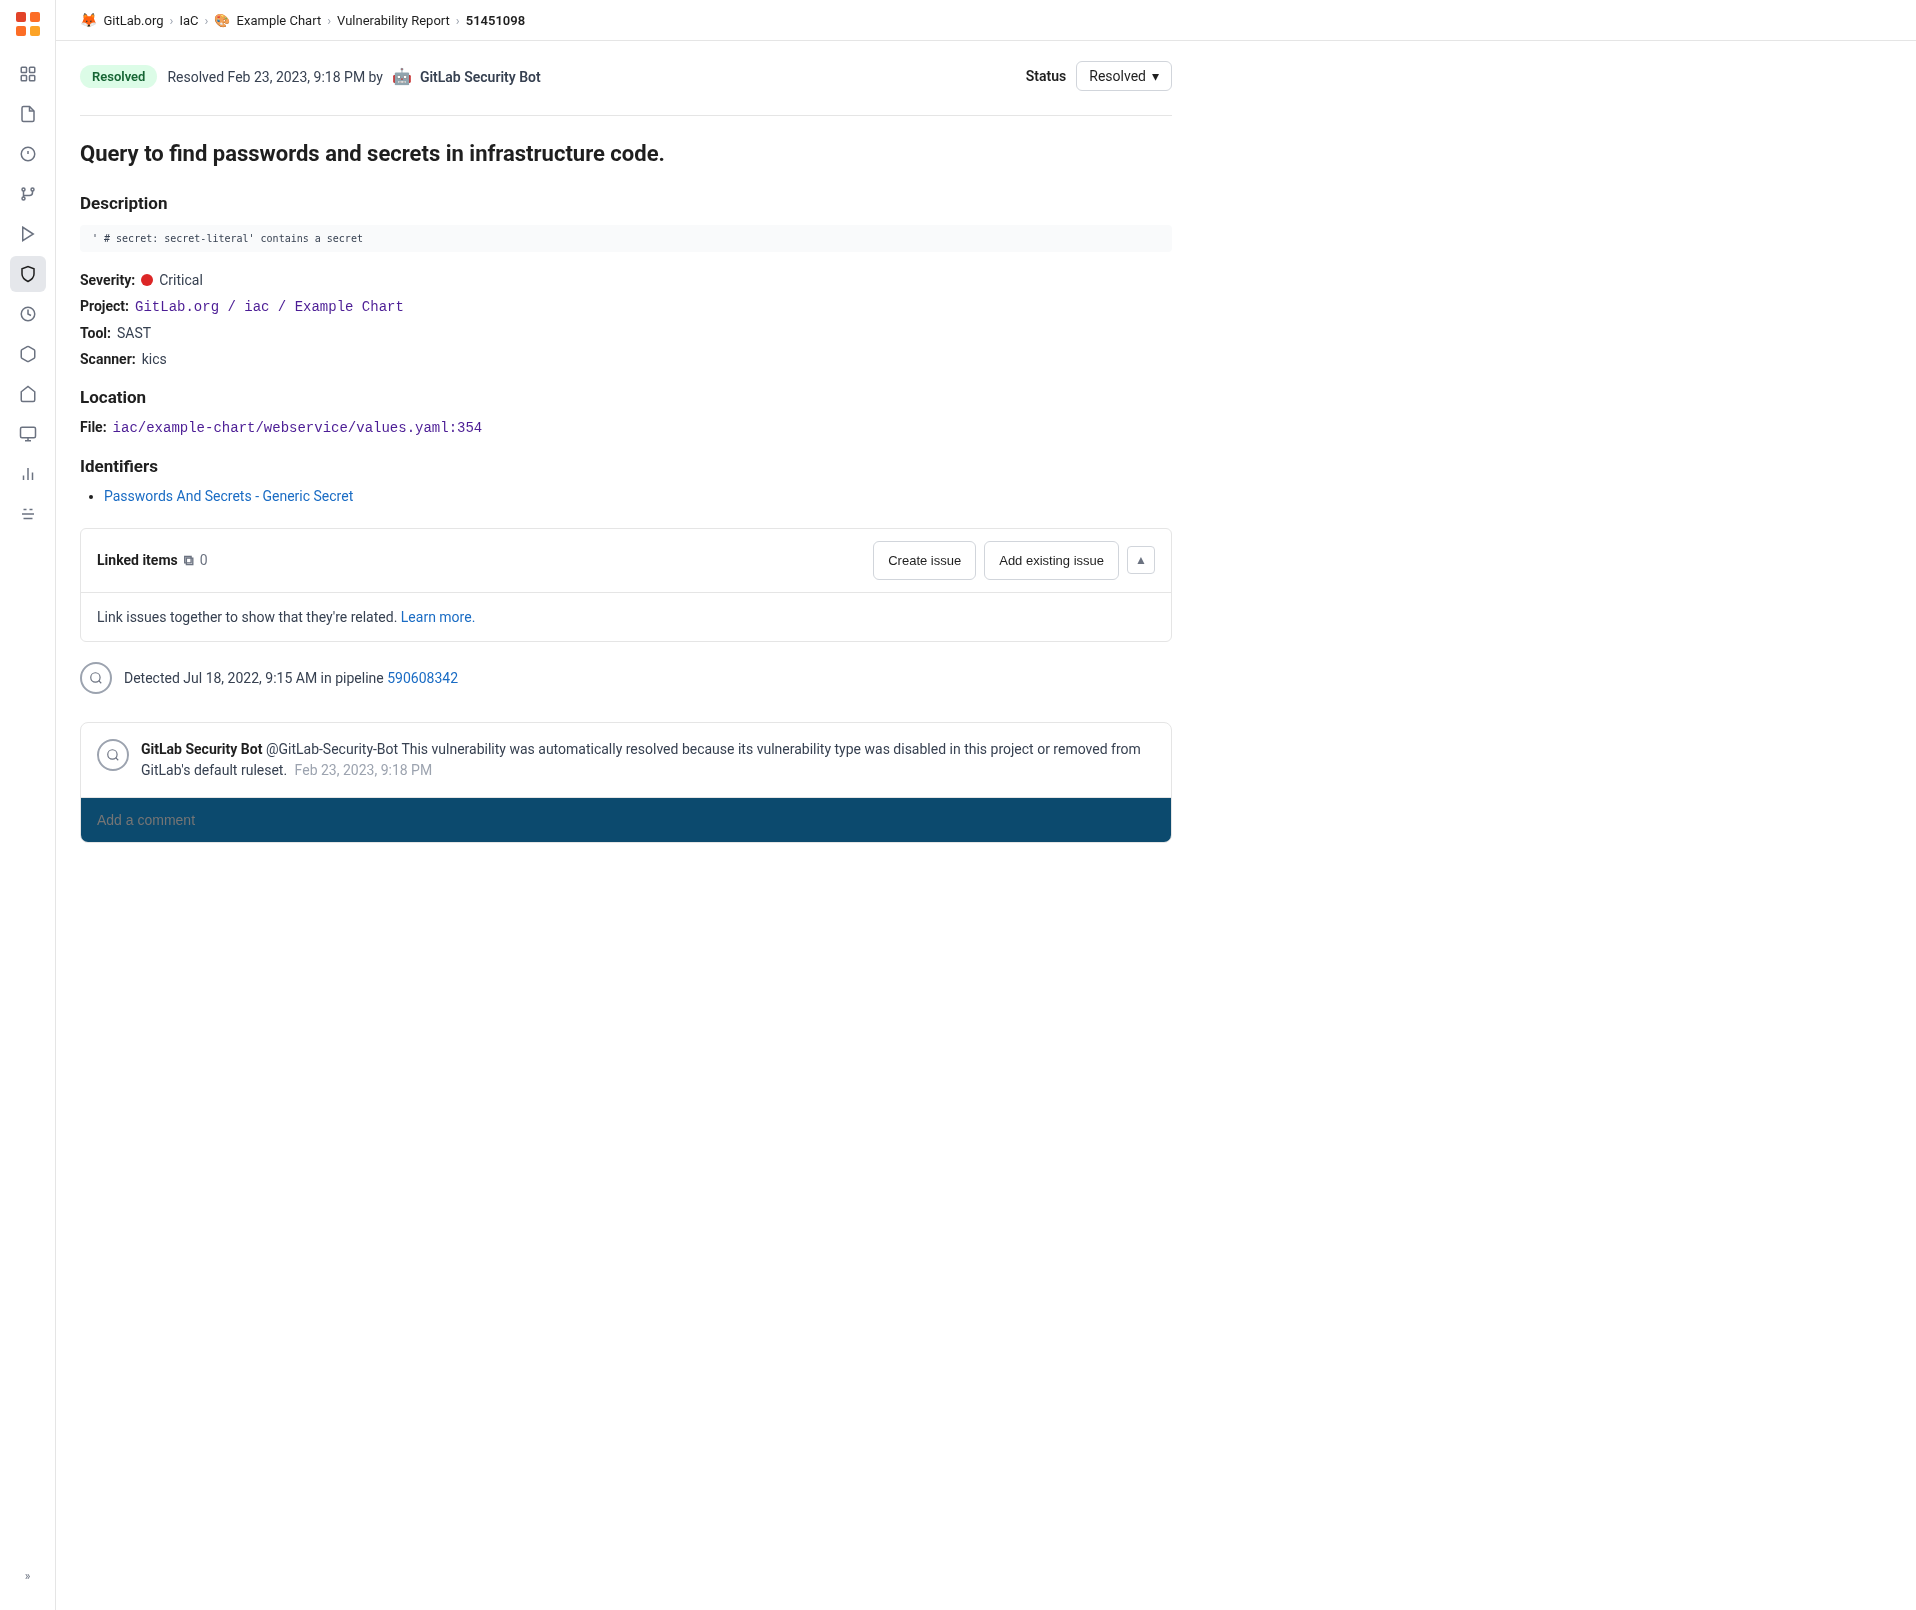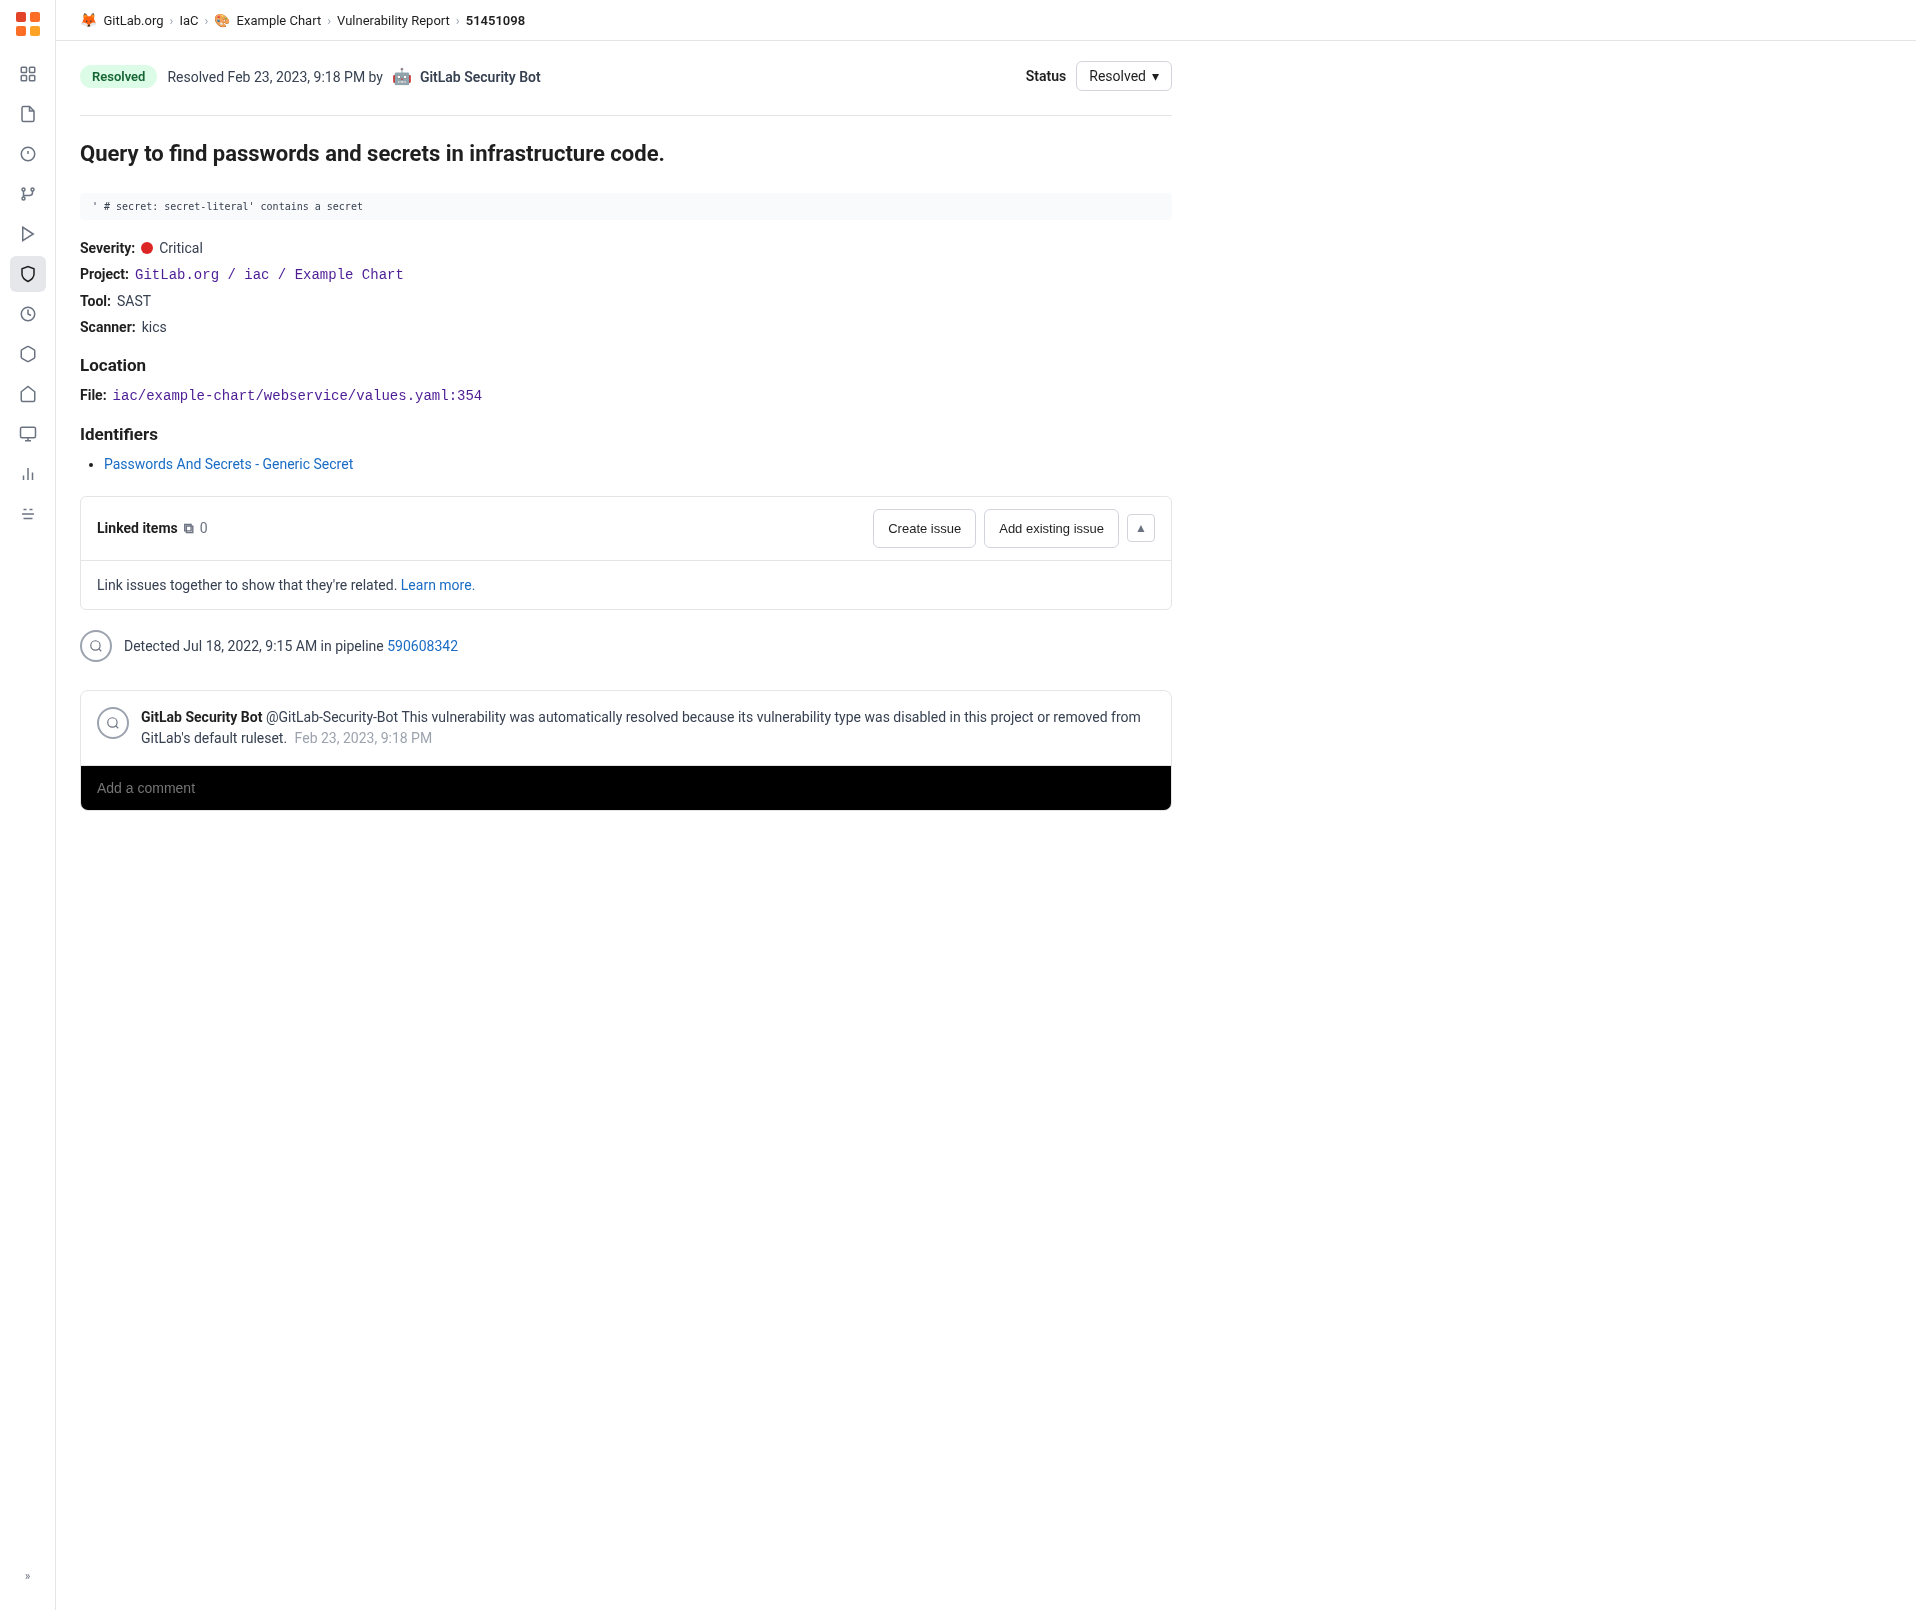--- a/index.html
+++ b/index.html
@@ -306,21 +306,21 @@
     .comment-body { flex: 1; font-size: 14px; color: #374151; line-height: 1.5; }
     .comment-body strong { color: #1f1f1f; }
     .comment-body .handle { color: #374151; }
     .add-comment-input {
       width: 100%;
       padding: 14px 16px;
       border: none;
       outline: none;
       font-size: 14px;
       color: #9ca3af;
-      background: #000000;
+      background: #0c4a6e;
     }
   </style>
 </head>
 <body>
 
 <nav class="sidebar">
 
   <div class="sidebar-logo">
     <svg viewBox="0 0 32 32" width="32" height="32" xmlns="http://www.w3.org/2000/svg">
       <rect x="4" y="4" width="10" height="10" rx="2" fill="#e24329"></rect>
@@ -442,20 +442,21 @@
         <span class="status-label">Status</span>
         <div class="status-dropdown">
           <span>Resolved</span>
           <span>▾</span>
         </div>
       </div>
     </div>
 
     <h1 class="page-title">Query to find passwords and secrets in infrastructure code.</h1>
 
+    <h2 class="section-heading">Description</h2>
     <div class="description-text">' # secret: secret-literal' contains a secret</div>
 
     <div class="meta-row">
       <span class="meta-label">Severity:</span>
       <span class="severity-dot"></span>
       <span class="meta-value">Critical</span>
     </div>
 
     <div class="meta-row">
       <span class="meta-label">Project:</span>

